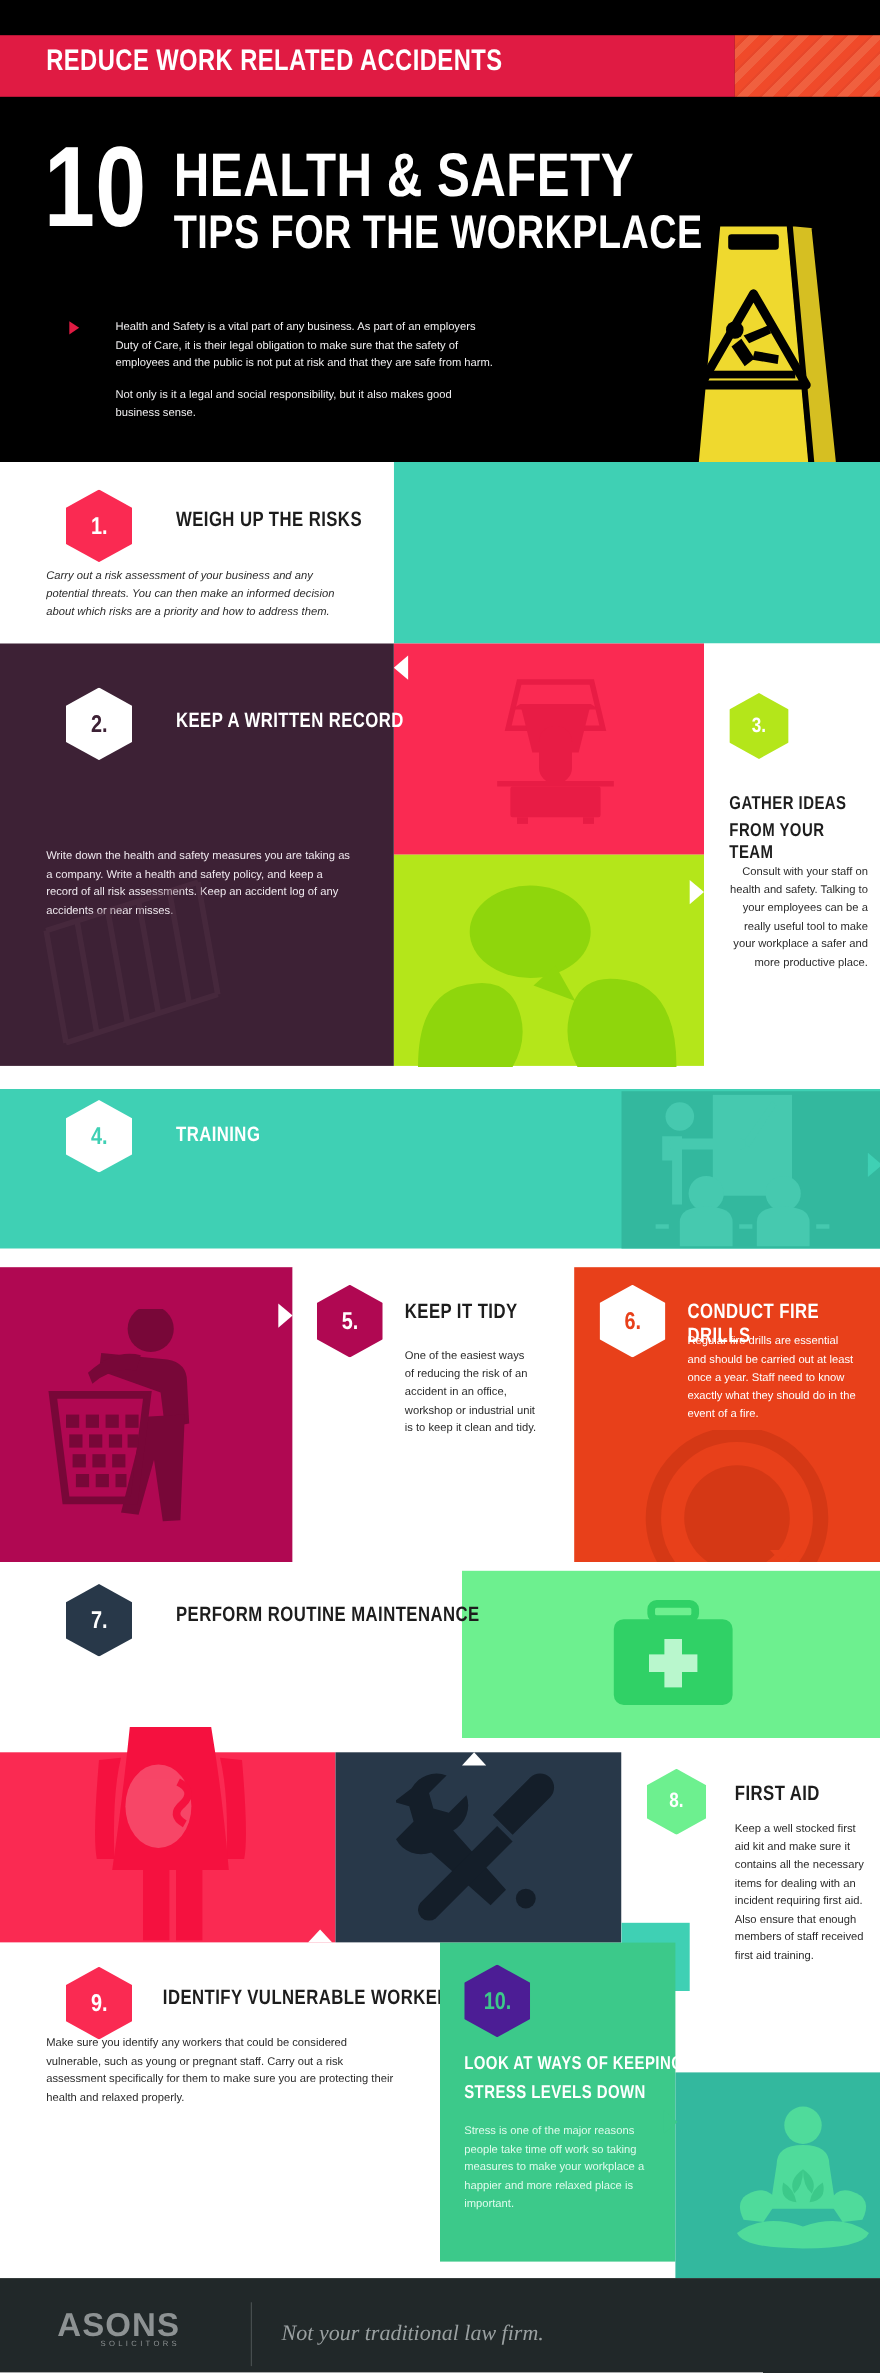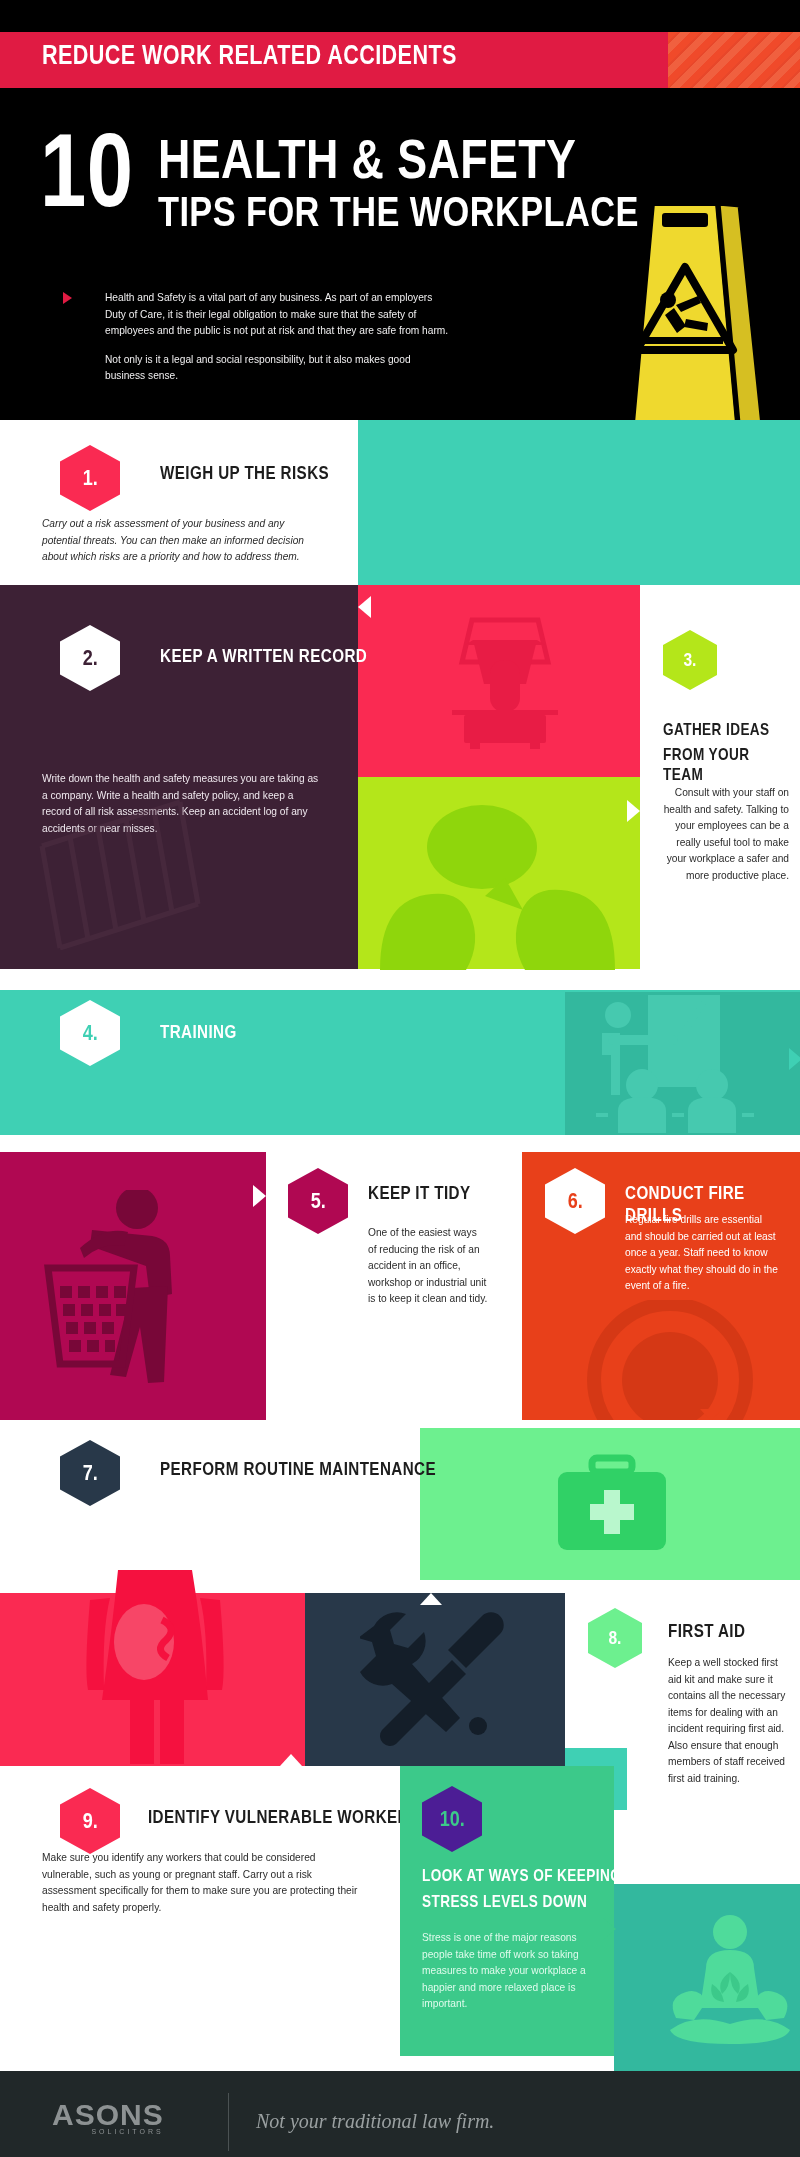--- a/index.html
+++ b/index.html
@@ -309,21 +309,21 @@
   </div>
   <div class="sec-h cond" style="left:668px;top:1620px;color:#1d1d1d;">FIRST AID</div>
   <div class="sec-p" style="left:668px;top:1655px;width:120px;color:#2b2b2b;">Keep a well stocked first aid kit and make sure it contains all the necessary items for dealing with an incident requiring first aid. Also ensure that enough members of staff received first aid training.</div>
   <div class="abs teal" style="left:565px;top:1748px;width:62px;height:62px;"></div>
 
   <div class="abs white" style="left:0;top:1766px;width:400px;height:290px;"></div>
   <div class="hex" style="left:60px;top:1788px;background:#fa2a52;">
     <span style="color:#fff">9.</span>
   </div>
   <div class="sec-h cond" style="left:148px;top:1806px;color:#1d1d1d;">IDENTIFY VULNERABLE WORKERS</div>
-  <div class="sec-p" style="left:42px;top:1850px;width:320px;color:#2b2b2b;">Make sure you identify any workers that could be considered vulnerable, such as young or pregnant staff. Carry out a risk assessment specifically for them to make sure you are protecting their health and safety properly.</div>
+  <div class="sec-p" style="left:42px;top:1850px;width:320px;color:#2b2b2b;">Make sure you identify any workers that could be considered vulnerable, such as young or pregnant staff. Carry out a risk assessment specifically for them to make sure you are protecting their health and relaxed properly.</div>
 
   <div class="abs green" style="left:400px;top:1766px;width:214px;height:290px;"></div>
   <div class="abs teal-dk" style="left:614px;top:1884px;width:186px;height:187px;"></div>
   <div class="abs" style="left:660px;top:1910px;width:150px;height:140px;overflow:hidden;">
     <svg width="150" height="140" viewBox="0 0 150 140">
       <g fill="#4fdb9b">
         <circle cx="70" cy="22" r="17"></circle>
         <path d="M46 58 q0 -18 24 -18 t24 18 l6 40 -60 0z"></path>
         <path d="M16 108 q-10 -20 10 -26 q14 -4 20 10 l-12 18z"></path>
         <path d="M124 108 q10 -20 -10 -26 q-14 -4 -20 10 l12 18z"></path>

